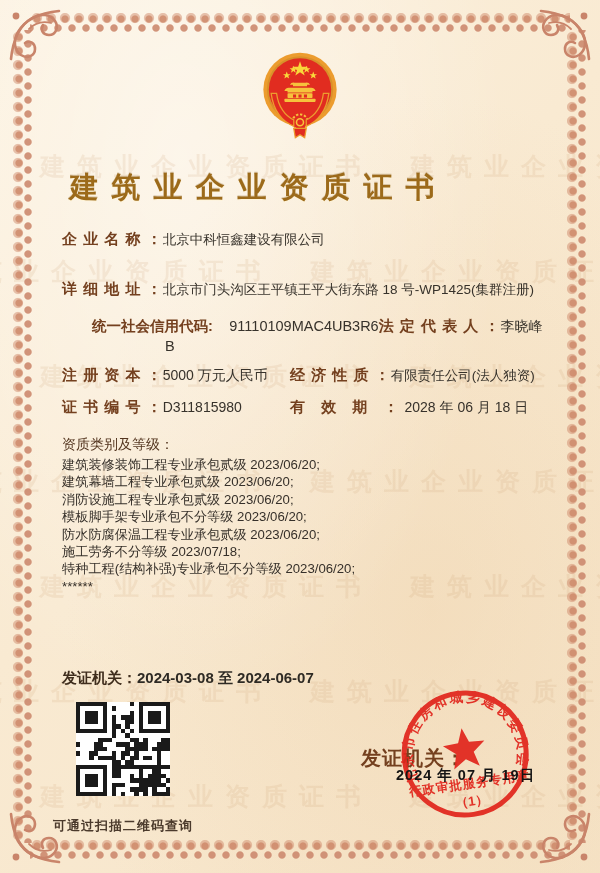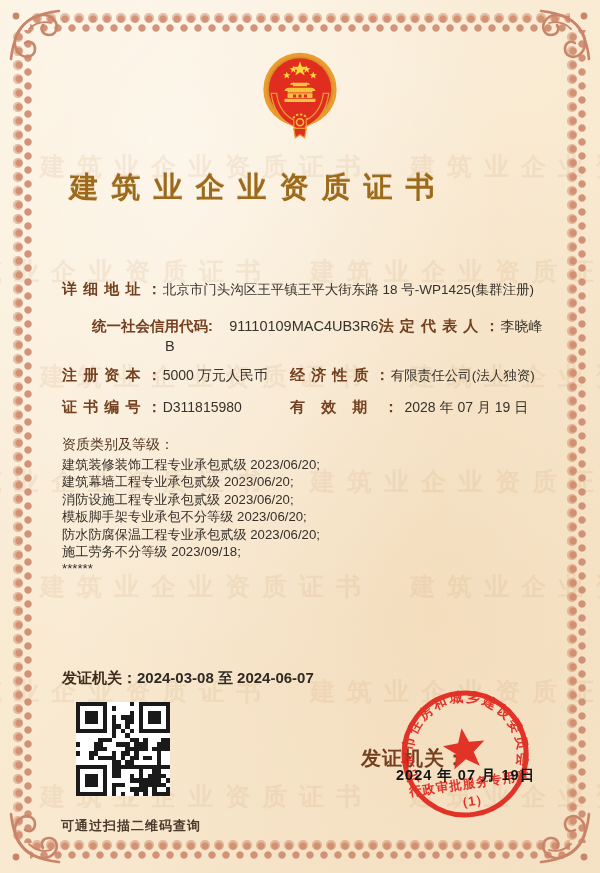--- a/index.html
+++ b/index.html
@@ -130,20 +130,23 @@
 
     <circle cx="50" cy="92" r="10" fill="#e12c20" stroke="#f6c33c" stroke-width="2.5" stroke-dasharray="3 2.2"></circle>
     <circle cx="50" cy="92" r="4.5" fill="none" stroke="#f6c33c" stroke-width="2"></circle>
     <path d="M13,55 C16,78 28,92 42,97 L42,89 C31,84 22,72 20,55 Z" fill="#e12c20" stroke="#ec9c2e" stroke-width="1.6"></path>
     <path d="M87,55 C84,78 72,92 58,97 L58,89 C69,84 78,72 80,55 Z" fill="#e12c20" stroke="#ec9c2e" stroke-width="1.6"></path>
     <path d="M42,100 L58,100 L56,112 L50,108 L44,112 Z" fill="#e12c20" stroke="#ec9c2e" stroke-width="1.6"></path>
   </svg>
 
   <div class="abs title">建筑业企业资质证书</div>
 
+  <div class="abs row" style="left:62px;top:230px;">
+    <span class="lab">企 业 名 称 ：</span><span class="val">北京中科恒鑫建设有限公司</span>
+  </div>
 
   <div class="abs row" style="left:62px;top:280px;">
     <span class="lab">详 细 地 址 ：</span><span class="val">北京市门头沟区王平镇王平大街东路 18 号-WP1425(集群注册)</span>
   </div>
 
   <div class="abs row" style="left:62px;top:317px;">
     <span class="lab" style="letter-spacing:0;font-size:14.5px;margin-left:30px;">统一社会信用代码:</span>
     <span class="val" style="font-size:14.5px;margin-left:12px;">91110109MAC4UB3R6</span><span class="lab">法 定 代 表 人 ：</span><span class="val" style="font-size:14px;">李晓峰</span>
   </div>
   <div class="abs val" style="left:165px;top:338px;font-size:14.5px;">B</div>
@@ -152,32 +155,33 @@
     <span class="lab">注 册 资 本 ：</span><span class="val" style="font-size:14px;">5000 万元人民币</span>
   </div>
   <div class="abs row" style="left:290px;top:366px;">
     <span class="lab">经 济 性 质 ：</span><span class="val">有限责任公司(法人独资)</span>
   </div>
 
   <div class="abs row" style="left:62px;top:398px;">
     <span class="lab">证 书 编 号 ：</span><span class="val" style="font-size:14px;">D311815980</span>
   </div>
   <div class="abs row" style="left:290px;top:398px;">
-    <span class="lab" style="letter-spacing:6px;">有 效 期 ：</span><span class="val" style="font-size:14px;">2028 年 07 月 19 日</span>
+    <span class="lab" style="letter-spacing:6px;">有 效 期 ：</span><span class="val" style="font-size:14px;">2028 年 06 月 18 日</span>
   </div>
 
   <div class="abs" style="left:62px;top:436px;">
     <div class="qual-head">资质类别及等级：</div>
     <div id="qual-list">
         <div class="qual">建筑装修装饰工程专业承包贰级 2023/06/20;</div>
         <div class="qual">建筑幕墙工程专业承包贰级 2023/06/20;</div>
         <div class="qual">消防设施工程专业承包贰级 2023/06/20;</div>
         <div class="qual">模板脚手架专业承包不分等级 2023/06/20;</div>
         <div class="qual">防水防腐保温工程专业承包贰级 2023/06/20;</div>
-        <div class="qual">施工劳务不分等级 2023/09/18;</div>
+        <div class="qual">施工劳务不分等级 2023/07/18;</div>
+        <div class="qual">特种工程(结构补强)专业承包不分等级 2023/06/20;</div>
         <div class="qual">******</div>
       </div>
   </div>
 
   <div class="abs row" style="left:62px;top:669px;">
     <span class="lab" style="color:#3f2d1d;letter-spacing:0;">发证机关：</span><span class="val" style="font-size:15px;font-weight:600;color:#2e2a24;">2024-03-08 至 2024-06-07</span>
   </div>
 
   <svg class="abs" id="qr-svg" style="left:76px;top:702px;width:94px;height:94px;background:#fff;" viewBox="0 0 21 21" shape-rendering="crispEdges">
       <rect x="12" y="0" width="1" height="1" fill="#1a1a1a"></rect>
@@ -414,21 +418,21 @@
       <rect x="16" y="16" width="1" height="1" fill="#1a1a1a"></rect>
       <rect x="18" y="16" width="1" height="1" fill="#1a1a1a"></rect>
       <rect x="14" y="17" width="1" height="1" fill="#1a1a1a"></rect>
       <rect x="18" y="17" width="1" height="1" fill="#1a1a1a"></rect>
       <rect x="14" y="18" width="1" height="1" fill="#1a1a1a"></rect>
       <rect x="15" y="18" width="1" height="1" fill="#1a1a1a"></rect>
       <rect x="16" y="18" width="1" height="1" fill="#1a1a1a"></rect>
       <rect x="17" y="18" width="1" height="1" fill="#1a1a1a"></rect>
       <rect x="18" y="18" width="1" height="1" fill="#1a1a1a"></rect>
     </svg>
-  <div class="abs qr-cap" style="left:36px;top:817px;">可通过扫描二维码查询</div>
+  <div class="abs qr-cap" style="left:28px;top:817px;">可通过扫描二维码查询</div>
 
   <div class="abs lab" style="left:324px;top:745px;font-size:20px;margin-left:37px;">发证机关：</div>
 
   <svg class="abs seal-wrap" viewBox="0 0 150 150">
     <defs>
       <path id="sealArc" d="M 27,99 A 53,53 0 1 1 123,99" fill="none"></path>
     </defs>
     <circle cx="75" cy="76" r="61" fill="none" stroke="#e1261d" stroke-width="5"></circle>
     <text font-size="13.5" font-weight="bold" fill="#e1261d" letter-spacing="2.5">
       <textPath href="#sealArc" startOffset="50%" text-anchor="middle">北京市住房和城乡建设委员会</textPath>

